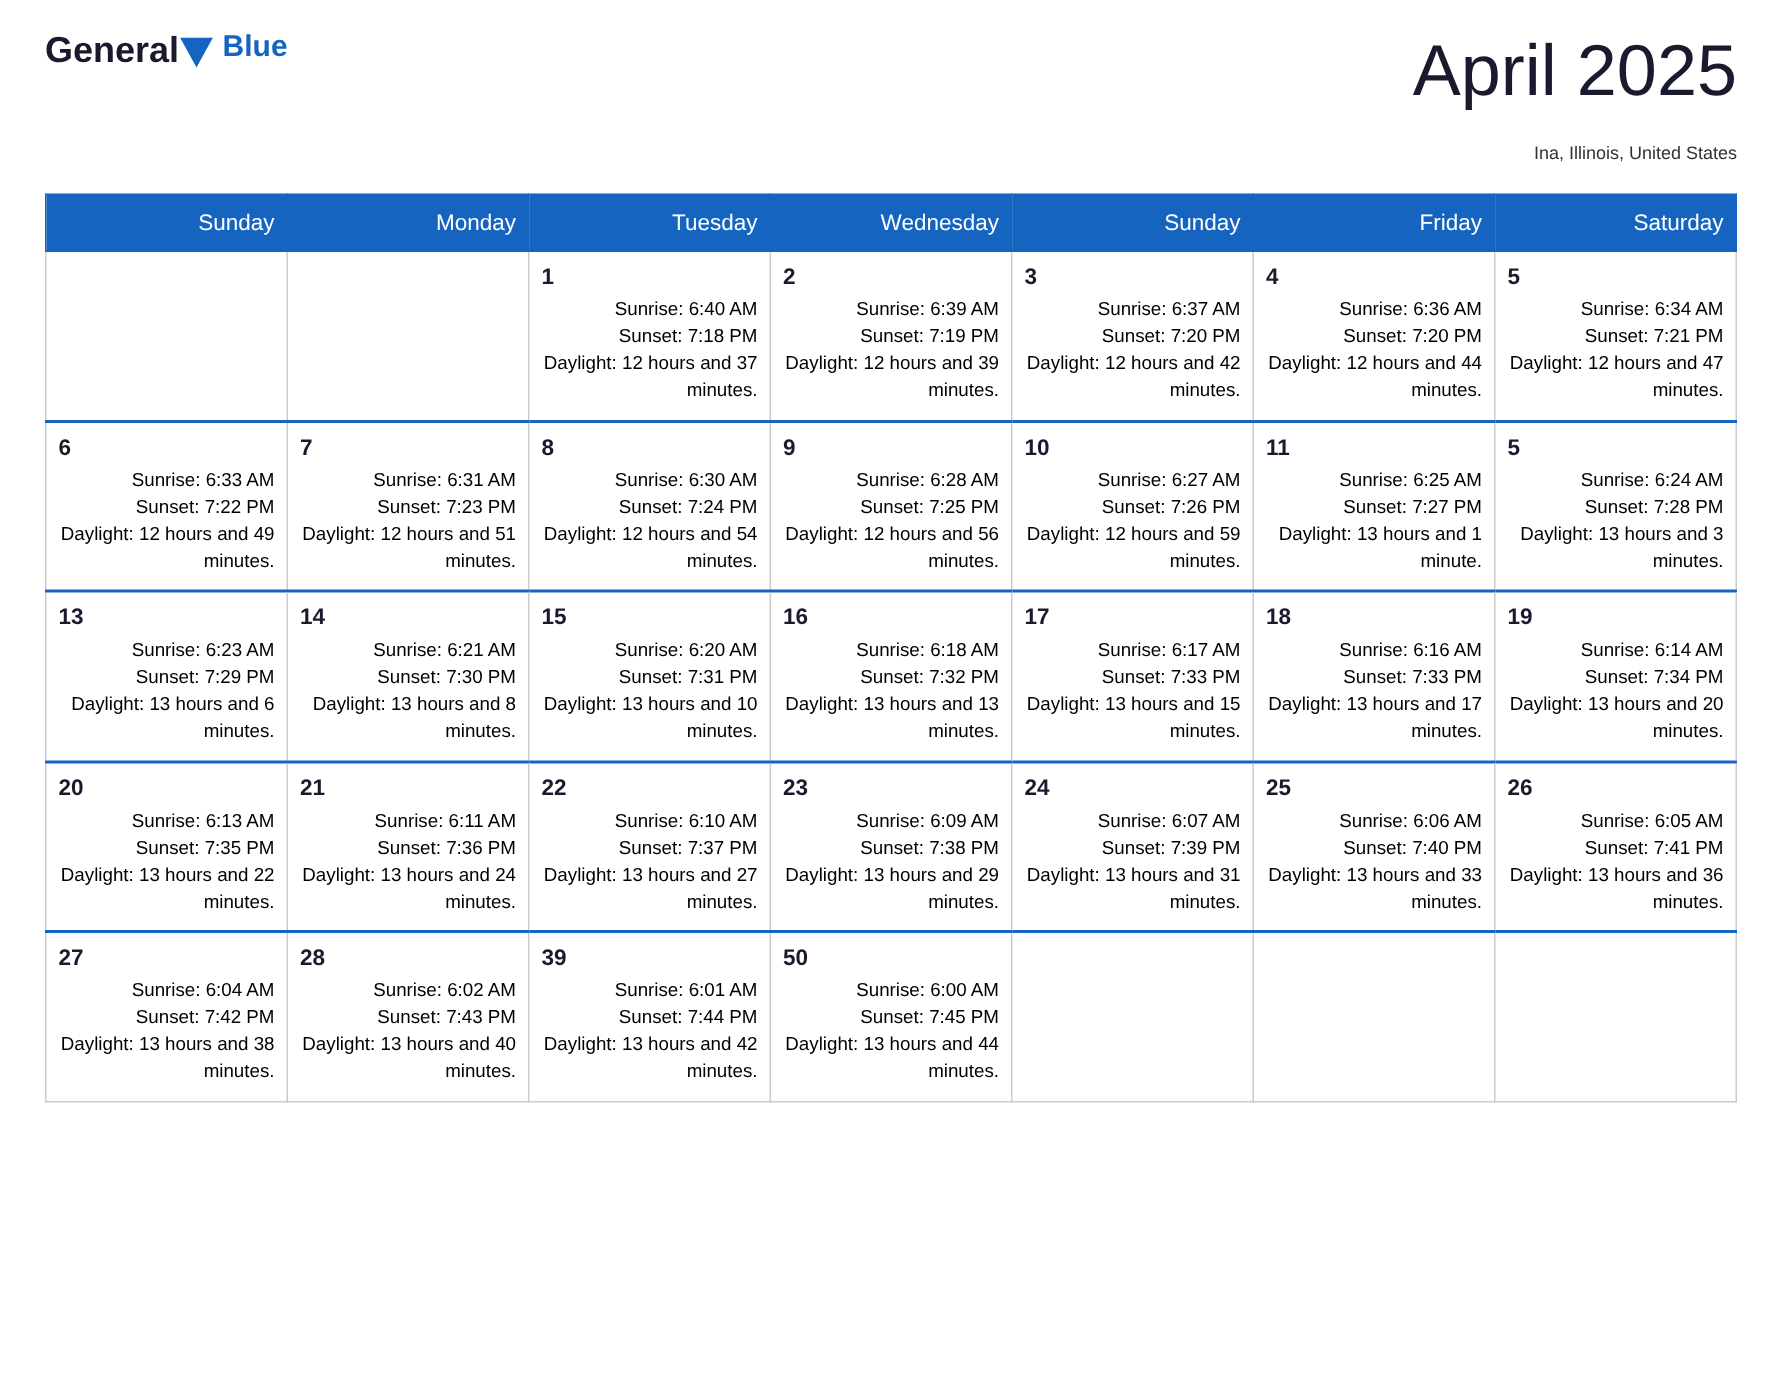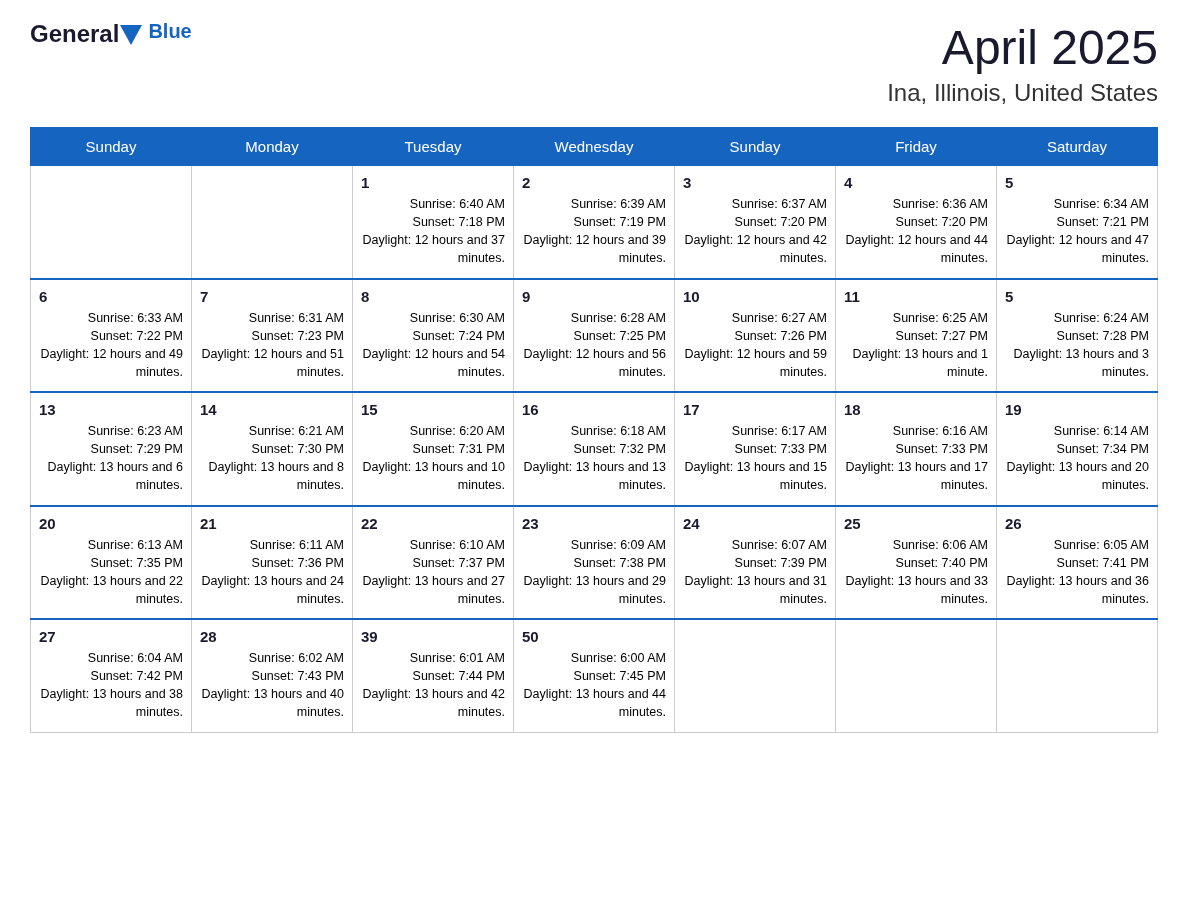--- a/index.html
+++ b/index.html
@@ -25,34 +25,34 @@
     }
     .title-area {
       text-align: right;
     }
     .month-title {
       font-size: 48px;
       font-weight: normal;
       color: #1a1a2e;
     }
     .location-title {
-      font-size: 24px;
+      font-size: 12px;
       color: #333;
-      margin-top: 4px;
+      margin-top: 20px;
     }
     .calendar-table {
       width: 100%;
       border-collapse: collapse;
       border: 1px solid #aaa;
     }
     .calendar-table th {
       background-color: #1565c0;
       color: #fff;
       padding: 10px 8px;
-      text-align: center;
+      text-align: right;
       font-size: 15px;
       font-weight: normal;
       border: 1px solid #1565c0;
     }
     .calendar-table td {
       vertical-align: top;
       padding: 8px 8px 10px 8px;
       border: 1px solid #ccc;
       width: 14.28%;
       min-height: 90px;

